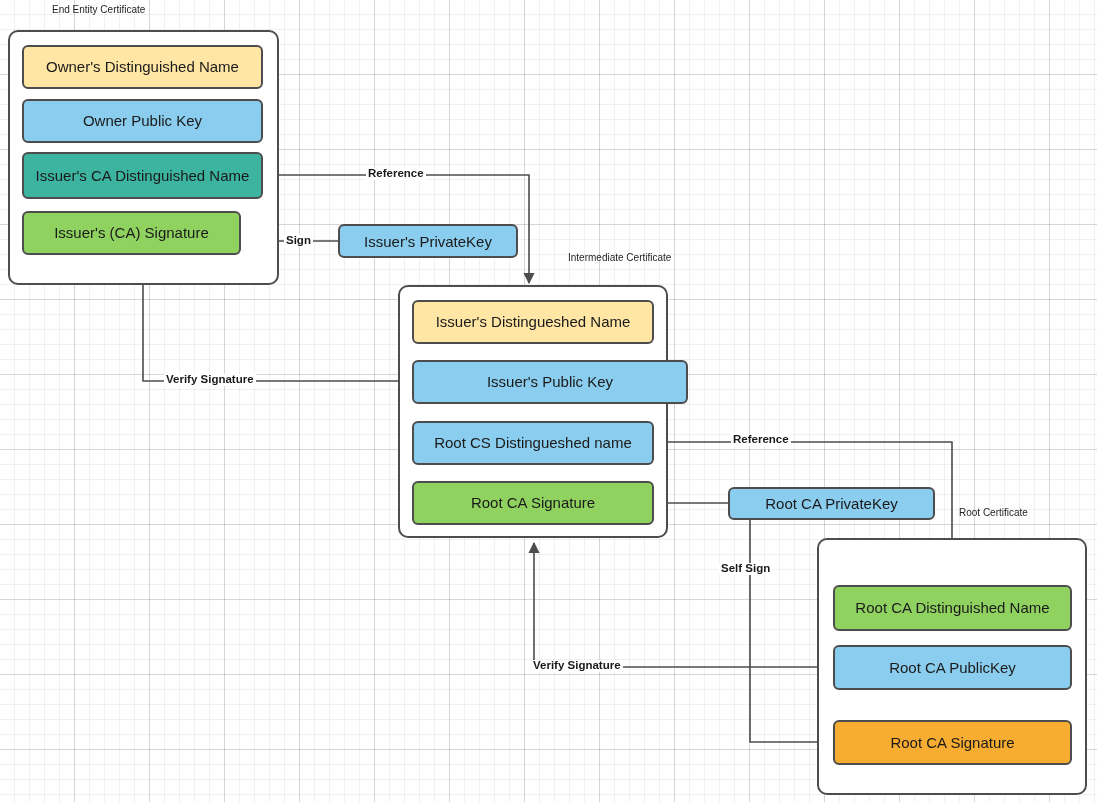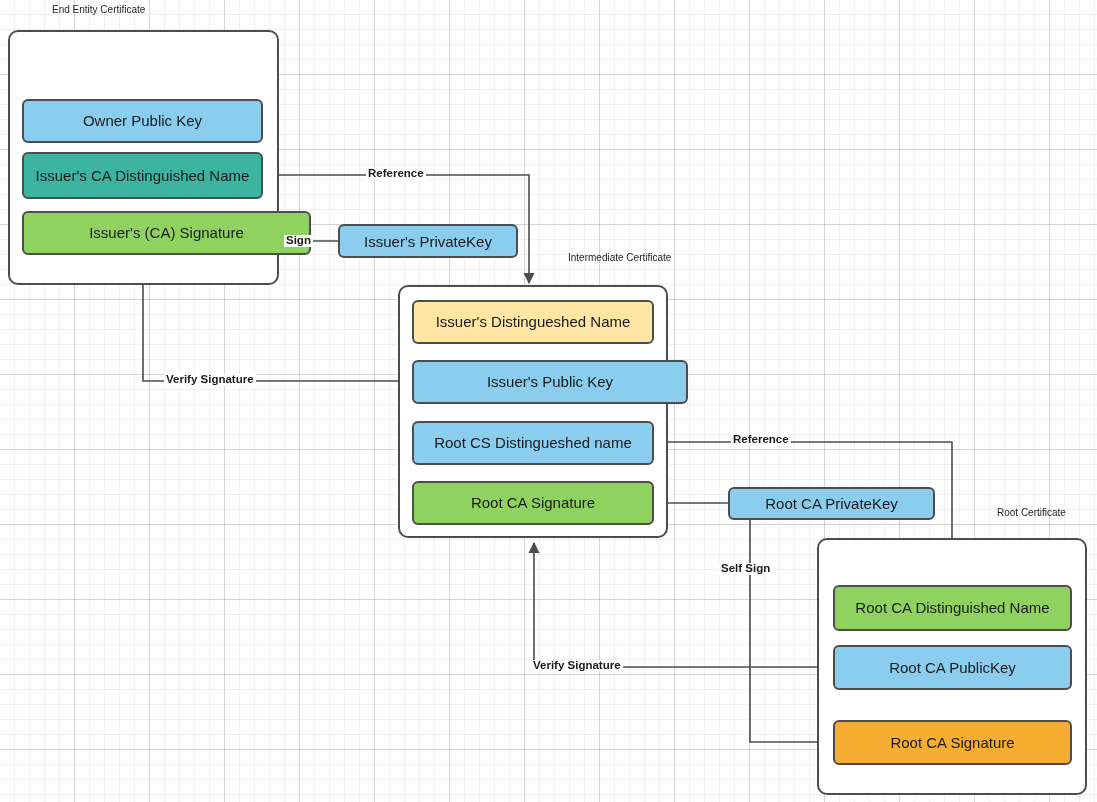--- a/index.html
+++ b/index.html
@@ -99,44 +99,45 @@
 
     <path d="M 750 519 L 750 742 L 828 742" fill="none" stroke="#4d4d4d" stroke-width="1.6" marker-end="url(#arrow)"></path>
 
     <path d="M 833 667 L 534 667 L 534 543" fill="none" stroke="#4d4d4d" stroke-width="1.6" marker-end="url(#arrow)"></path>
   </svg>
 
   <div class="group-title" style="left:52px;top:5px;">End Entity Certificate</div>
 
   <div class="container-box" style="left:8px;top:30px;width:271px;height:255px;"></div>
 
+  <div class="cert-field" style="left:22px;top:45px;width:241px;height:44px;background:#ffe6a5;">Owner's Distinguished Name</div>
 
   <div class="cert-field" style="left:22px;top:99px;width:241px;height:44px;background:#8bcdee;">Owner Public  Key</div>
 
   <div class="cert-field" style="left:22px;top:152px;width:241px;height:47px;background:#3cb4a0;">Issuer's CA Distinguished Name</div>
 
-  <div class="cert-field" style="left:22px;top:211px;width:289px;height:44px;background:#90d260;">Issuer's (CA) Signature</div>
+  <div class="cert-field" style="left:22px;top:211px;width:219px;height:44px;background:#90d260;">Issuer's (CA) Signature</div>
 
   <div class="key-box" style="left:338px;top:224px;width:180px;height:34px;background:#8bcdee;">Issuer's PrivateKey</div>
 
   <div class="group-title" style="left:568px;top:253px;">Intermediate Certificate</div>
 
   <div class="container-box" style="left:398px;top:285px;width:270px;height:253px;"></div>
 
   <div class="cert-field" style="left:412px;top:300px;width:242px;height:44px;background:#ffe6a5;">Issuer's Distingueshed Name</div>
 
   <div class="cert-field" style="left:412px;top:360px;width:276px;height:44px;background:#8bcdee;">Issuer's Public  Key</div>
 
   <div class="cert-field" style="left:412px;top:421px;width:242px;height:44px;background:#8bcdee;">Root CS Distingueshed name</div>
 
   <div class="cert-field" style="left:412px;top:481px;width:242px;height:44px;background:#90d260;">Root CA Signature</div>
 
   <div class="key-box" style="left:728px;top:487px;width:207px;height:33px;background:#8bcdee;">Root CA PrivateKey</div>
 
-  <div class="group-title" style="left:959px;top:508px;padding-left:38px;">Root Certificate</div>
+  <div class="group-title" style="left:959px;top:508px;">Root Certificate</div>
 
   <div class="container-box" style="left:817px;top:538px;width:270px;height:257px;"></div>
 
   <div class="cert-field" style="left:833px;top:585px;width:239px;height:46px;background:#90d260;">Root CA Distinguished Name</div>
 
   <div class="cert-field" style="left:833px;top:645px;width:239px;height:45px;background:#8bcdee;">Root CA PublicKey</div>
 
   <div class="cert-field" style="left:833px;top:720px;width:239px;height:45px;background:#f7ad31;">Root CA Signature</div>
 
   <div class="edge-label" style="left:366px;top:168px;">Reference</div>

